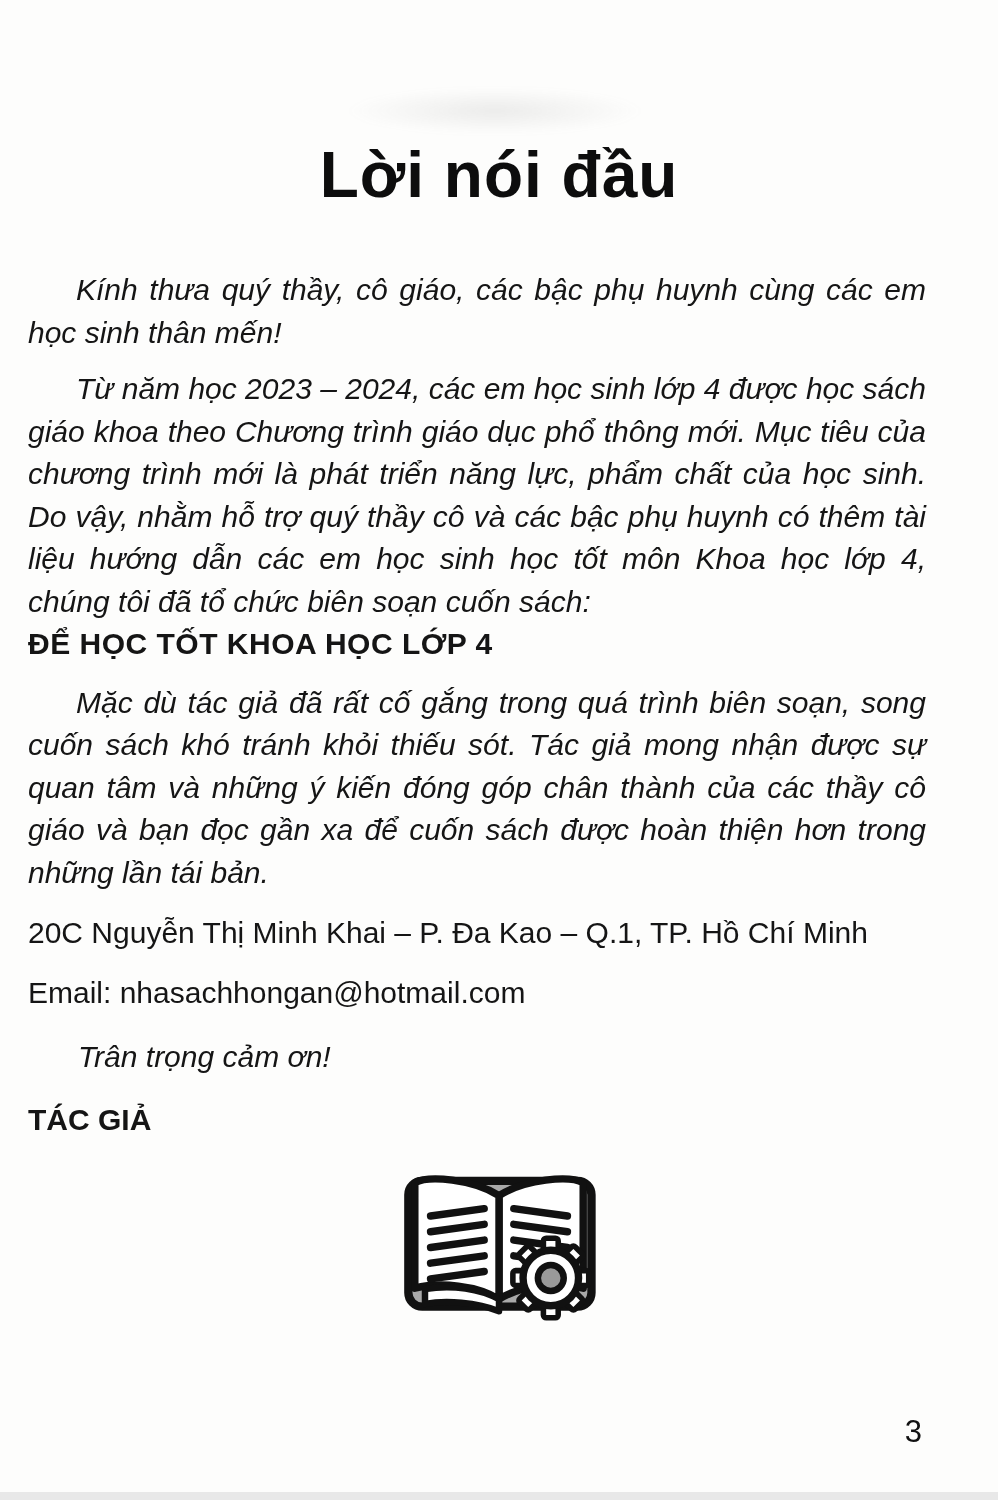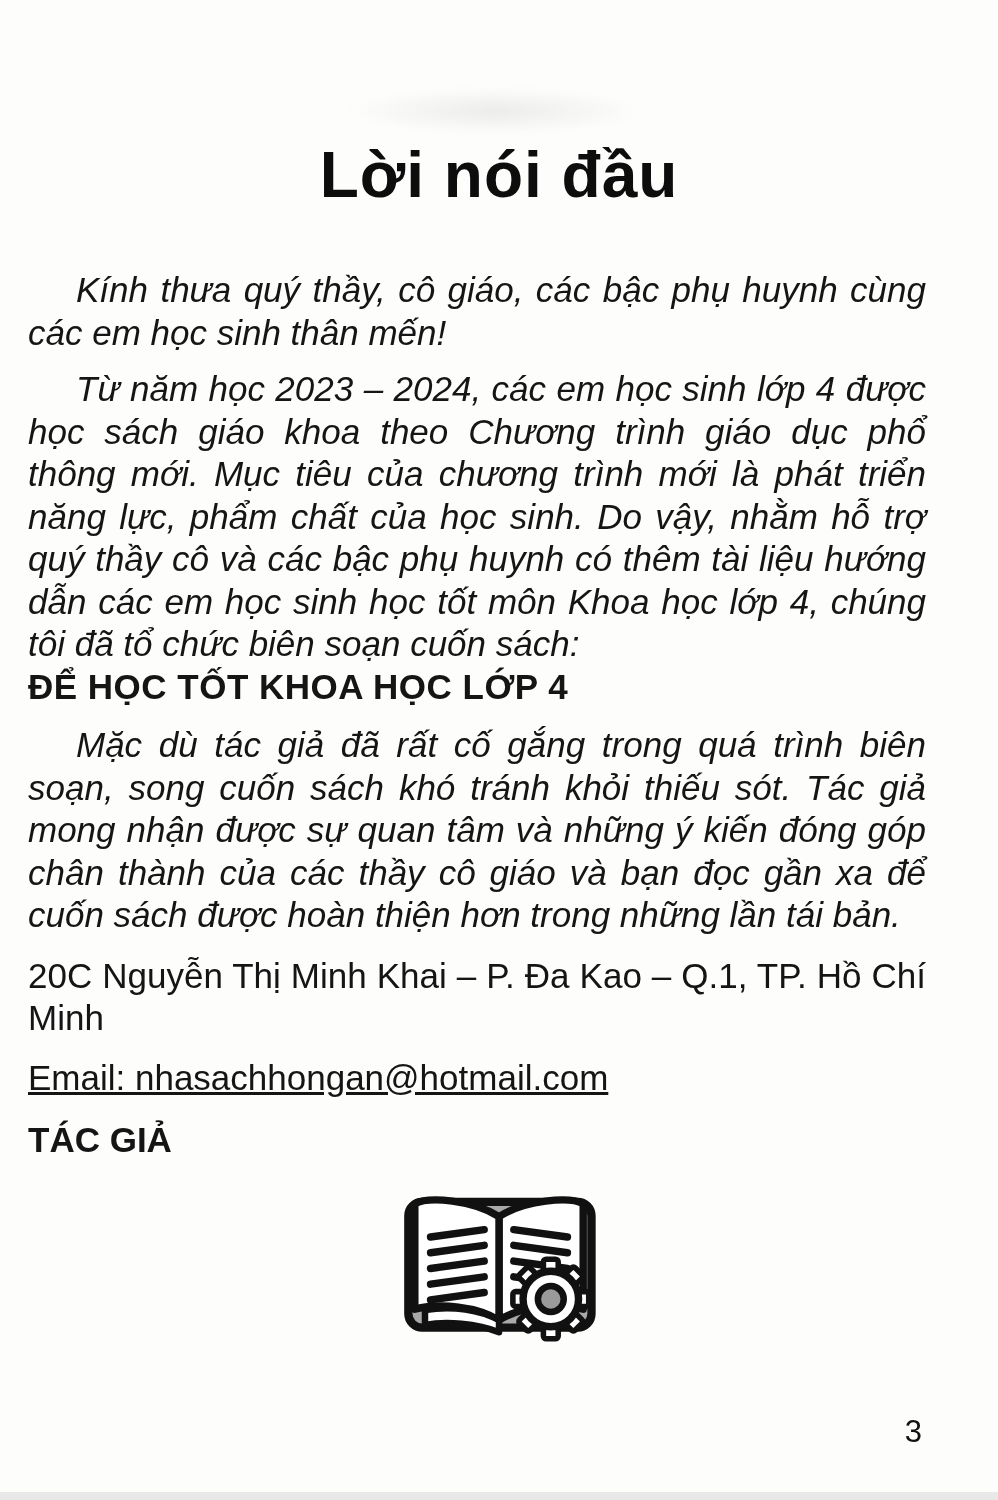--- a/index.html
+++ b/index.html
@@ -35,21 +35,21 @@
     font-weight: bold;
     letter-spacing: 1px;
     line-height: 95px;
     color: #0d0d0d;
   }
   .body-text {
     padding: 0 72px 0 28px;
   }
   .body-text p {
     margin: 0;
-    font-size: 35px;
+    font-size: 30px;
     line-height: 42.5px;
     text-align: justify;
   }
   .para-indent { text-indent: 48px; font-style: italic; }
   .greeting {
     margin-top: 46px !important;
     font-style: italic;
   }
   .intro   { margin-top: 14px !important; }
   .book-title {
@@ -67,21 +67,20 @@
   .feedback .bold-part { font-weight: bold; }
   .address {
     margin-top: 18px !important;
     text-align: center;
     text-indent: 0 !important;
   }
   .email {
     margin-top: 17px !important;
     text-align: left;
     text-indent: 0 !important;
-    text-decoration: underline;
   }
   .thanks {
     margin-top: 22px !important;
     font-style: italic;
     text-align: left !important;
     text-indent: 50px;
   }
   .author {
     margin-top: 20px !important;
     text-align: right;
@@ -119,20 +118,21 @@
     <p class="book-title">ĐỂ HỌC TỐT KHOA HỌC LỚP 4</p>
 
 
     <p class="apology para-indent">Mặc dù tác giả đã rất cố gắng trong quá trình biên soạn, song cuốn sách khó tránh khỏi thiếu sót. Tác giả mong nhận được sự quan tâm và những ý kiến đóng góp chân thành của các thầy cô giáo và bạn đọc gần xa để cuốn sách được hoàn thiện hơn trong những lần tái bản.</p>
 
 
     <p class="address">20C Nguyễn Thị Minh Khai – P. Đa Kao – Q.1, TP. Hồ Chí Minh</p>
 
     <p class="email">Email: nhasachhongan@hotmail.com</p>
 
+    <p class="thanks">Trân trọng cảm ơn!</p>
 
     <p class="author">TÁC GIẢ</p>
   </div>
 
   <div class="icon-wrap">
     <svg width="222" height="176" viewBox="0 0 240 190" aria-hidden="true">
 
       <rect x="22" y="30" width="198" height="136" rx="15" fill="#a9a9a9" stroke="#111" stroke-width="9"></rect>
 
       <path d="M120 46 C148 28 196 24 211 32 L211 146 C184 139 143 143 120 158 Z" fill="#ffffff" stroke="#111" stroke-width="8" stroke-linejoin="round"></path>

